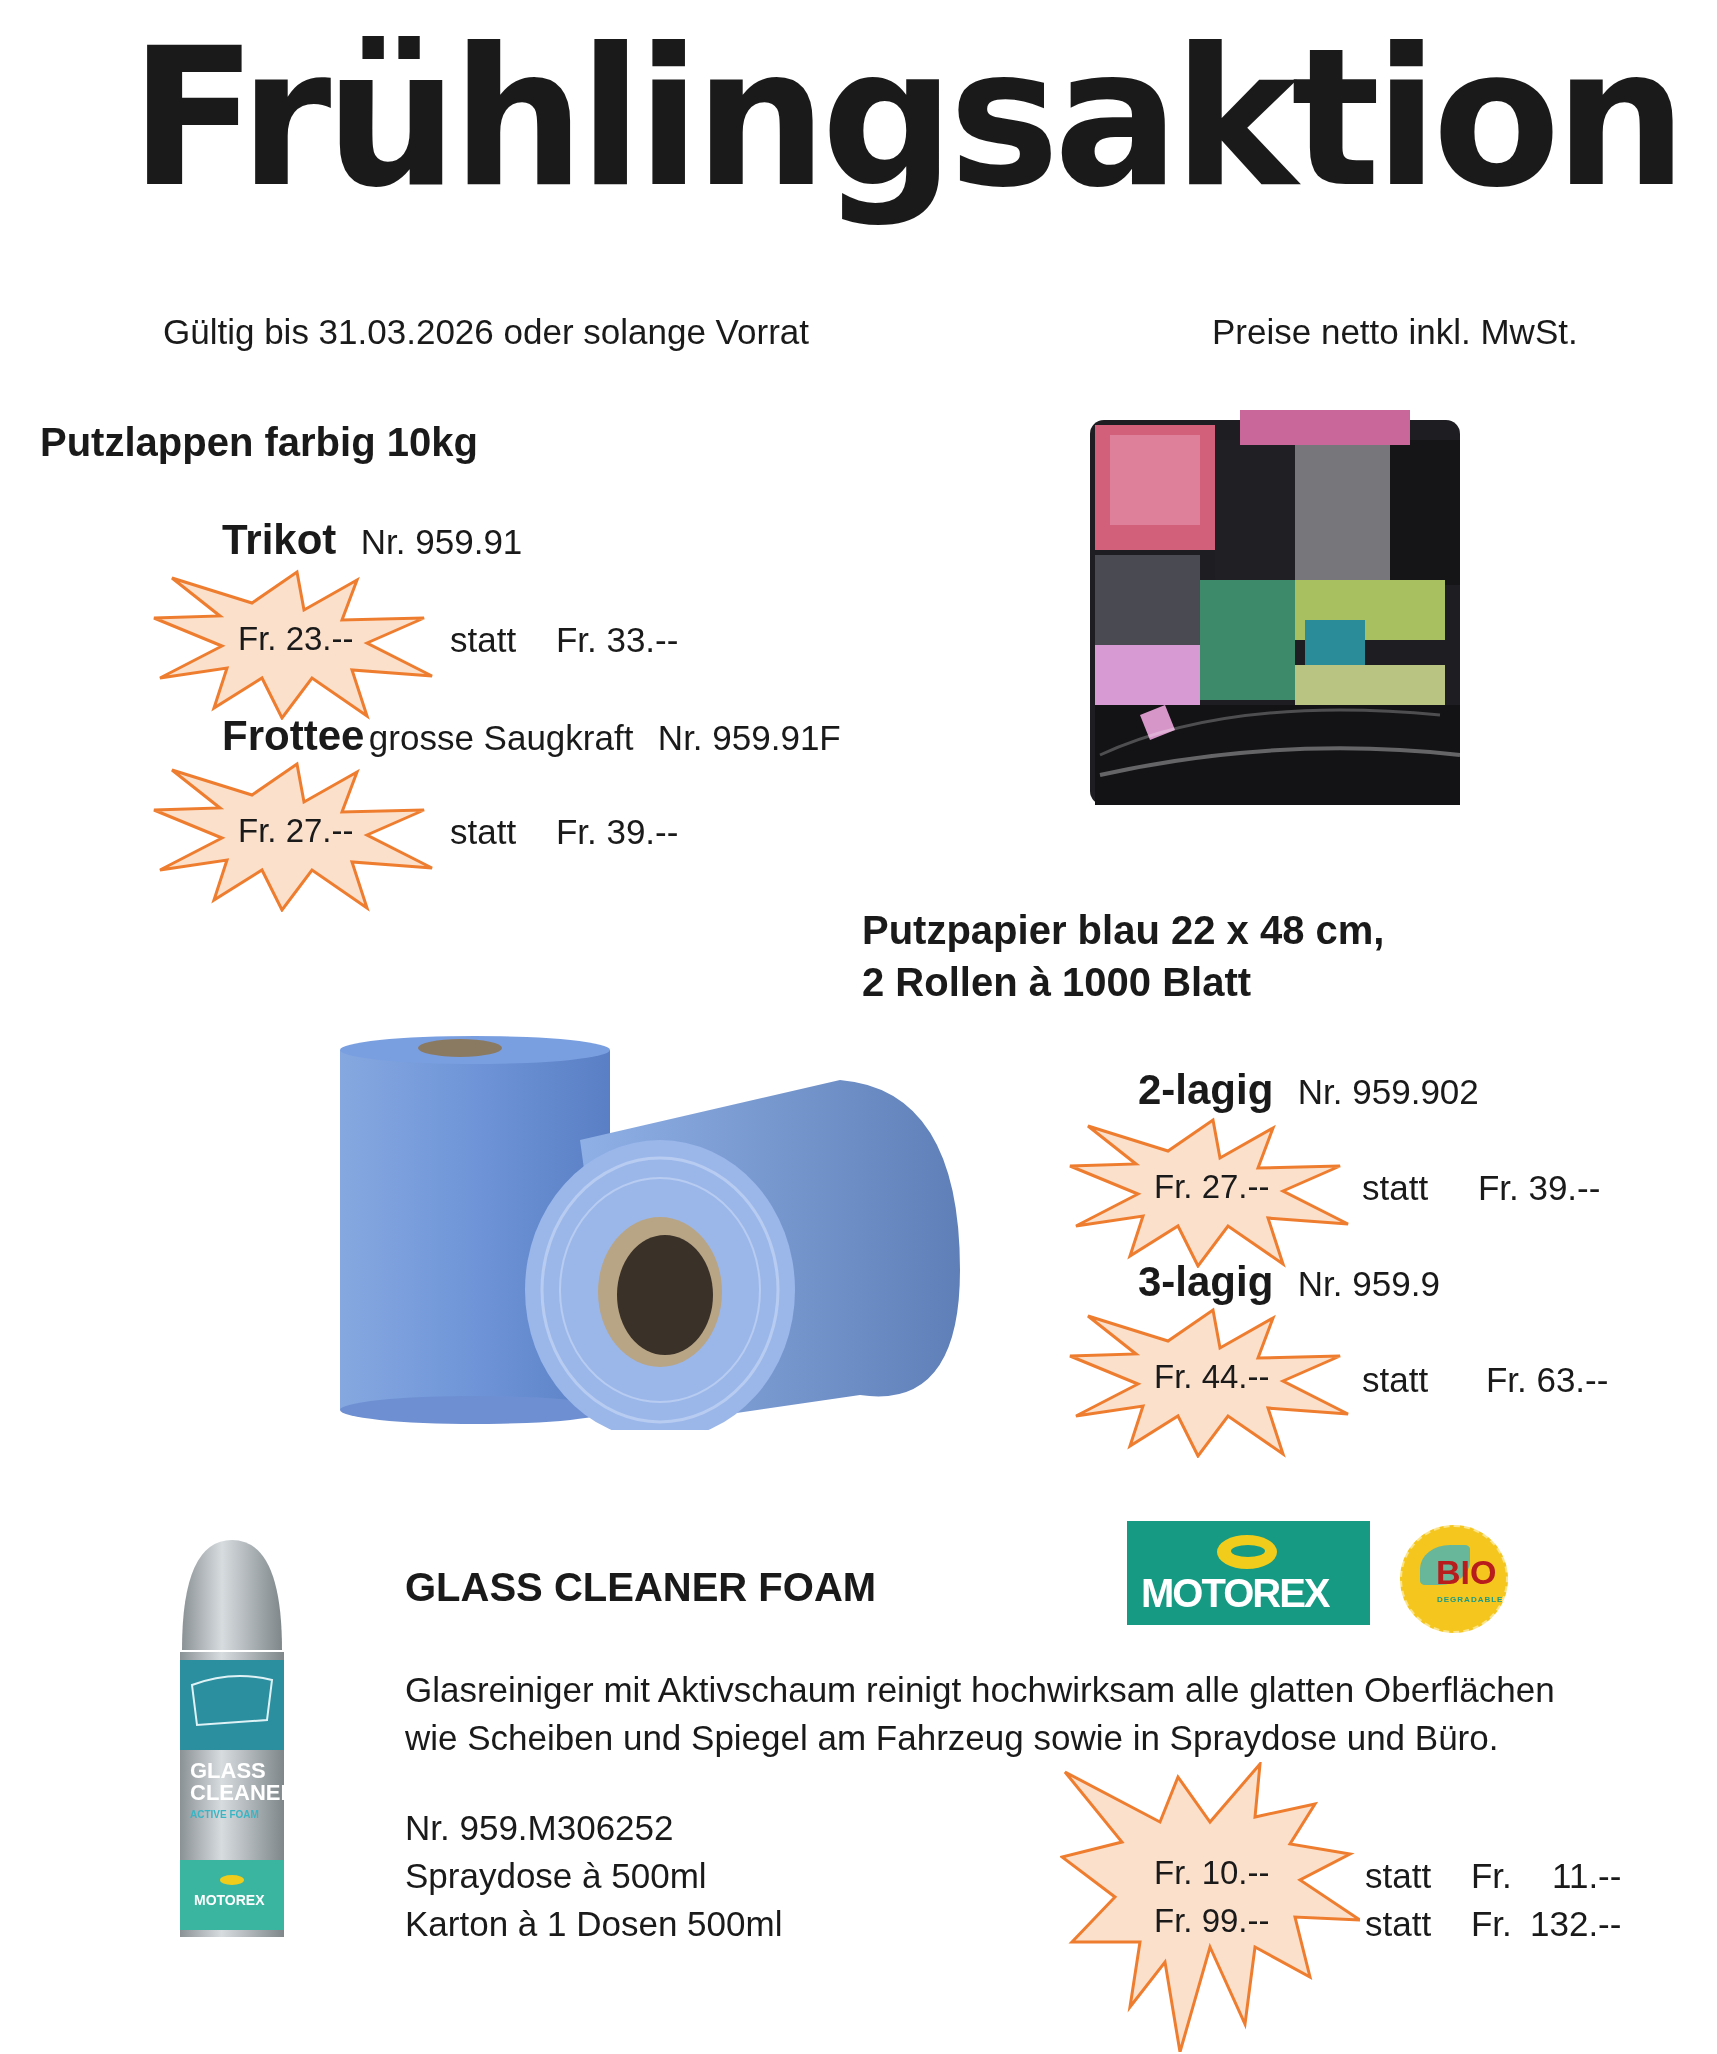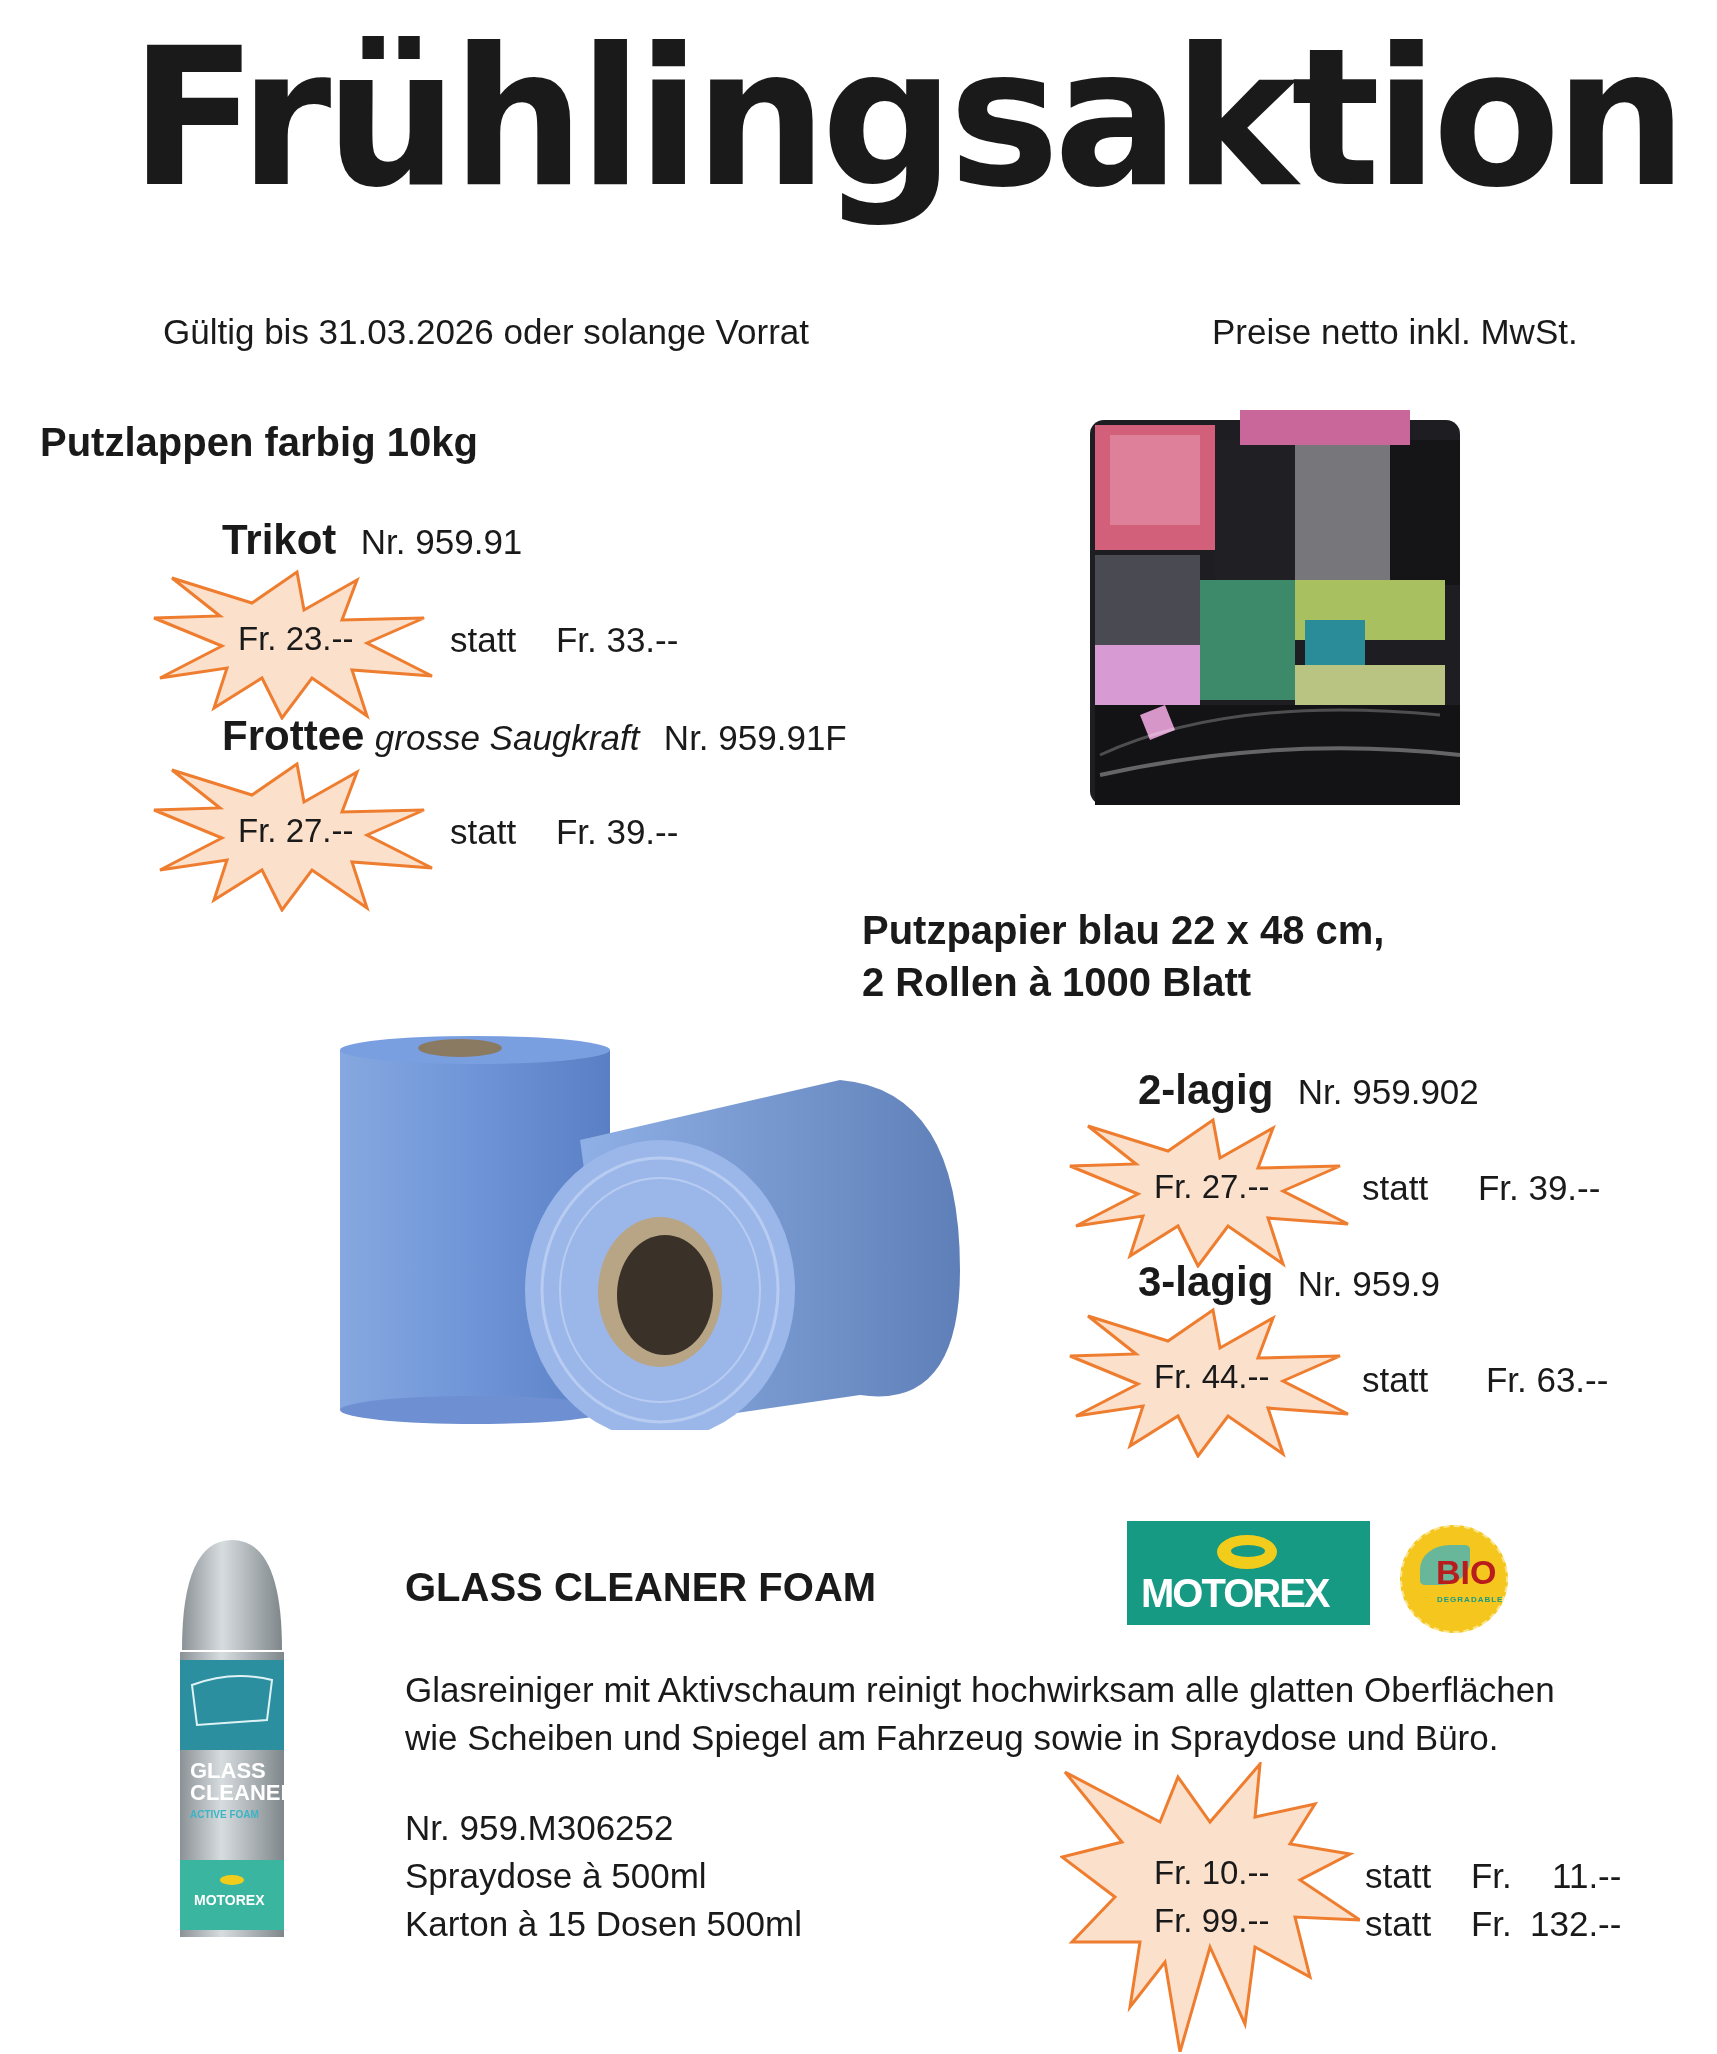--- a/index.html
+++ b/index.html
@@ -69,21 +69,21 @@
   </svg>
   <div class="burst-text" style="left:70px; top:52px;">Fr.  23.--</div>
 </div>
 <div class="abs statt" style="left:450px; top:620px;">
   <span>statt</span>
   <span style="margin-left:30px;">Fr. 33.--</span>
 </div>
 
 <div class="abs" style="left:222px; top:712px; white-space:nowrap;">
   <span class="variant">Frottee</span>
-  <span class="desc" style="margin-left:6px;font-style:italic;">grosse Saugkraft</span>
+  <span class="desc" style="">grosse Saugkraft</span>
   <span class="nr" style="margin-left:20px;">Nr. 959.91F</span>
 </div>
 <div class="burst" style="left:152px; top:760px;">
   <svg width="290" height="152" viewBox="0 0 290 152">
     <polygon points="145,4 152,42 205,12 190,52 272,50 215,75 280,108 200,102 215,148 160,110 130,150 110,110 62,140 75,100 8,110 70,78 2,50 68,48 20,10 100,35" fill="#fbe0cc" stroke="#ee7d2f" stroke-width="3"></polygon>
   </svg>
   <div class="burst-text" style="left:70px; top:52px;">Fr.  27.--</div>
 </div>
 <div class="abs statt" style="left:450px; top:812px;">
   <span>statt</span>
@@ -186,21 +186,21 @@
   <div class="leaf"></div>
   <div class="bio-word">BIO</div>
   <div class="bio-sub">DEGRADABLE</div>
 </div>
 
 <div class="abs desc" style="left:405px; top:1670px; white-space:nowrap;">Glasreiniger mit Aktivschaum reinigt hochwirksam alle glatten Oberflächen</div>
 <div class="abs desc" style="left:405px; top:1718px; white-space:nowrap;">wie Scheiben und Spiegel am Fahrzeug sowie in Spraydose und Büro.</div>
 
 <div class="abs desc" style="left:405px; top:1808px;">Nr. 959.M306252</div>
 <div class="abs desc" style="left:405px; top:1856px;">Spraydose à 500ml</div>
-<div class="abs desc" style="left:405px; top:1904px;">Karton à 15 Dosen 500ml</div>
+<div class="abs desc" style="left:405px; top:1904px;">Karton à 1 Dosen 500ml</div>
 
 <div class="burst" style="left:1060px; top:1762px;">
   <svg width="300" height="290" viewBox="0 0 300 290">
     <polygon points="200,2 195,55 255,42 230,82 290,92 240,118 300,158 235,155 250,215 195,185 185,262 150,185 120,290 105,200 70,245 80,180 12,180 55,135 2,95 62,80 5,10 100,60 118,15 150,60" fill="#fbe0cc" stroke="#ee7d2f" stroke-width="3"></polygon>
   </svg>
   <div class="burst-text" style="left:78px; top:92px;">Fr.  10.--</div>
   <div class="burst-text" style="left:78px; top:140px;">Fr.  99.--</div>
 </div>
 
 <div class="abs statt" style="left:1365px; top:1856px;">

